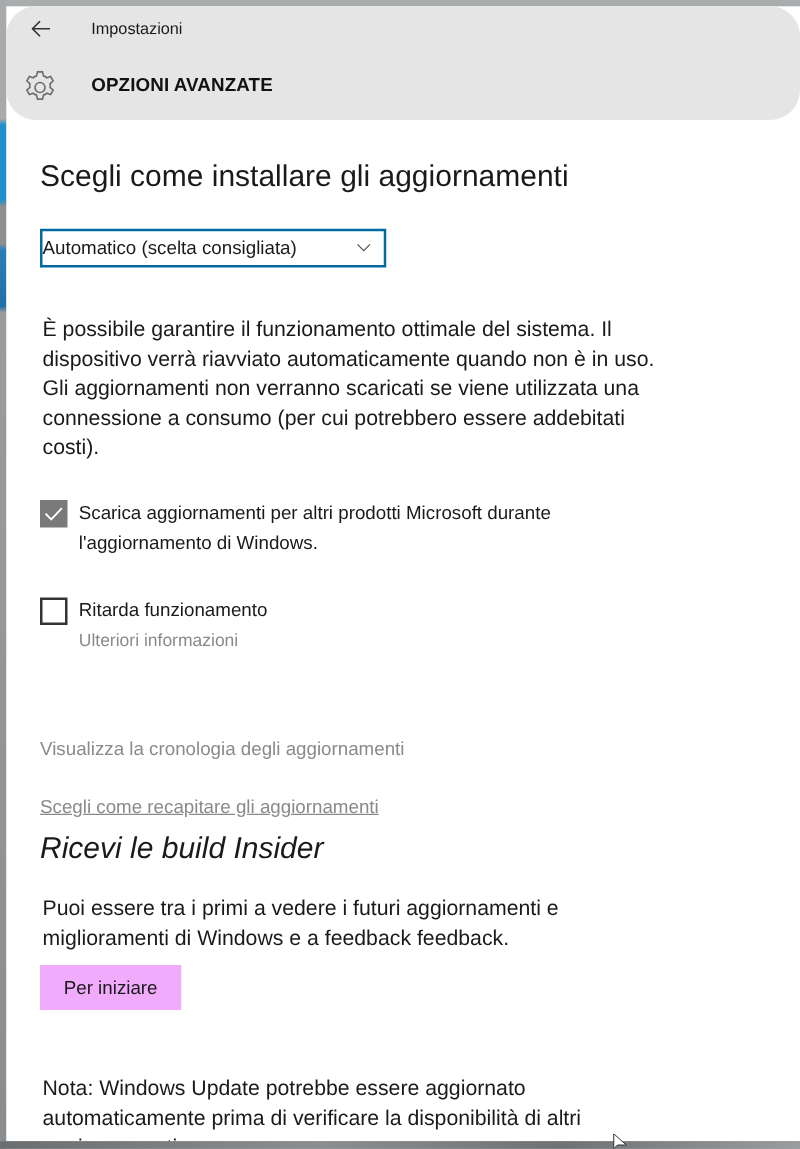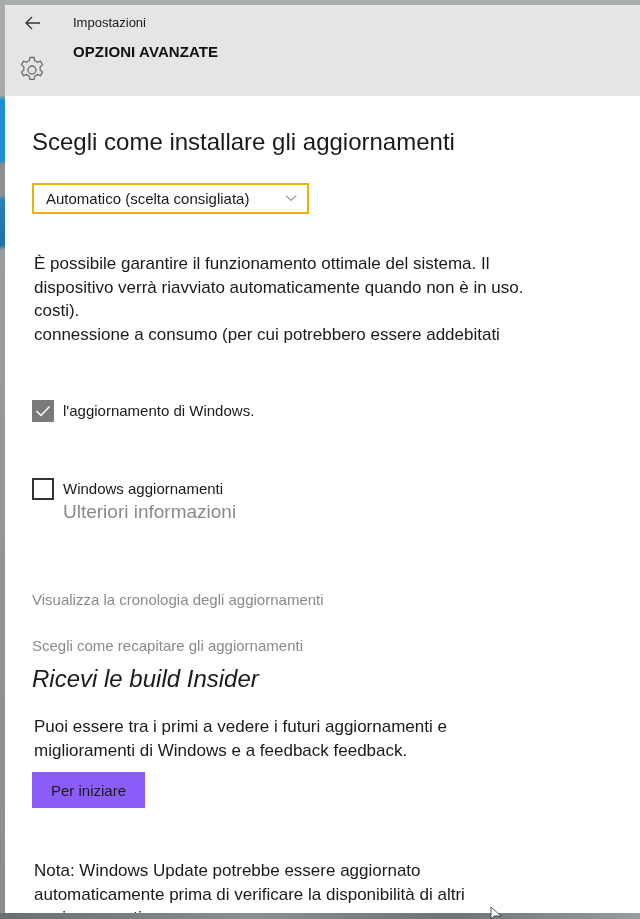--- a/index.html
+++ b/index.html
@@ -38,20 +38,21 @@
       left: 5px; top: 5px;
       width: 635px; height: 908px;
       background: #ffffff;
       overflow: hidden;
     }
     .header {
       position: absolute;
       left: 0; top: 0;
       width: 635px; height: 91px;
       background: #e5e5e5;
+      border-radius: 24px;
     }
     .back-button {
       position: absolute;
       left: 14px; top: 4px;
       width: 28px; height: 28px;
       display: flex; align-items: center; justify-content: center;
       cursor: pointer;
     }
     .app-title {
       position: absolute;
@@ -59,21 +60,21 @@
       font-size: 13px;
       color: #1a1a1a;
     }
     .gear-icon {
       position: absolute;
       left: 12px; top: 50px;
       width: 30px; height: 30px;
     }
     .page-title {
       position: absolute;
-      left: 68px; top: 38px;
+      left: 68px; top: 55px;
       font-size: 15px;
       font-weight: bold;
       color: #111111;
       letter-spacing: 0.1px;
     }
     .content {
       position: absolute;
       left: 27px; top: 91px;
       width: 600px;
     }
@@ -81,24 +82,23 @@
       position: absolute;
       left: 0;
       font-size: 24px;
       color: #1a1a1a;
       white-space: nowrap;
     }
     .dropdown {
       position: absolute;
       left: 0; top: 87px;
       width: 277px; height: 31px;
-      border: 2px solid #eab308;
+      border: 2px solid #0369a1;
       box-sizing: border-box;
       display: flex; align-items: center;
-      padding-left: 12px;
       font-size: 15px;
       color: #1a1a1a;
       cursor: pointer;
       background: #fff;
     }
     .dropdown .chev {
       position: absolute;
       right: 10px; top: 8px;
       width: 12px; height: 10px;
     }
@@ -131,38 +131,38 @@
       background: #ffffff;
     }
     .cb-label {
       margin-left: 9px;
       font-size: 15px;
       line-height: 23.5px;
       color: #1a1a1a;
     }
     .sublink {
       display: block;
-      font-size: 19px;
+      font-size: 14px;
       color: #8a8a8a;
       line-height: 22px;
     }
     .link-gray {
       position: absolute;
       left: 0;
       font-size: 15px;
       color: #8a8a8a;
       cursor: pointer;
       white-space: nowrap;
       margin-top: 40px;
     }
     .btn {
       position: absolute;
       left: 0;
       width: 113px; height: 36px;
-      background: #8b5cf6;
+      background: #f0abfc;
       border: none;
       font-family: "Liberation Sans", sans-serif;
       font-size: 15px;
       color: #1a1a1a;
       cursor: pointer;
       padding: 4px;
     }
     .cursor {
       position: absolute;
       left: 490px; top: 907px;
@@ -201,45 +201,47 @@
     <div class="dropdown">
       <span>Automatico (scelta consigliata)</span>
       <svg class="chev" viewBox="0 0 12 10">
         <path d="M1 2.5 L6 7.5 L11 2.5" stroke="#555" stroke-width="1" fill="none"></path>
       </svg>
     </div>
 
     <div class="para" style="top:156px;">
       <div>È possibile garantire il funzionamento ottimale del sistema. Il</div>
       <div>dispositivo verrà riavviato automaticamente quando non è in uso.</div>
+      <div>Gli aggiornamenti non verranno scaricati se viene utilizzata una</div>
+      <div>connessione a consumo (per cui potrebbero essere addebitati</div>
       <div>costi).</div>
-      <div>connessione a consumo (per cui potrebbero essere addebitati</div>
     </div>
 
     <div class="checkbox-row" style="top:303px;">
       <div class="cb checked">
         <svg width="16" height="12" viewBox="0 0 16 12">
           <path d="M1.5 6 L6 10.5 L14.5 1.5" stroke="#ffffff" stroke-width="1.5" fill="none"></path>
         </svg>
       </div>
       <div class="cb-label">
+        <div>Scarica aggiornamenti per altri prodotti Microsoft durante</div>
         <div>l'aggiornamento di Windows.</div>
       </div>
     </div>
 
     <div class="checkbox-row" style="top:381px;">
       <div class="cb unchecked"></div>
       <div class="cb-label">
-        <div>Windows aggiornamenti</div>
+        <div>Ritarda funzionamento</div>
         <span class="sublink">Ulteriori informazioni</span>
       </div>
     </div>
 
     <div class="link-gray" style="top:455px;">Visualizza la cronologia degli aggiornamenti</div>
-    <div class="link-gray" style="top:501px;">Scegli come recapitare gli aggiornamenti</div>
+    <div class="link-gray" style="top:501px;text-decoration:underline;">Scegli come recapitare gli aggiornamenti</div>
 
     <div class="h1" style="top:569px;font-style:italic;">Ricevi le build Insider</div>
 
     <div class="para" style="top:619px;">
       <div>Puoi essere tra i primi a vedere i futuri aggiornamenti e</div>
       <div>miglioramenti di Windows e a feedback feedback.</div>
     </div>
 
     <button class="btn" style="top:676px;">Per iniziare</button>
 

